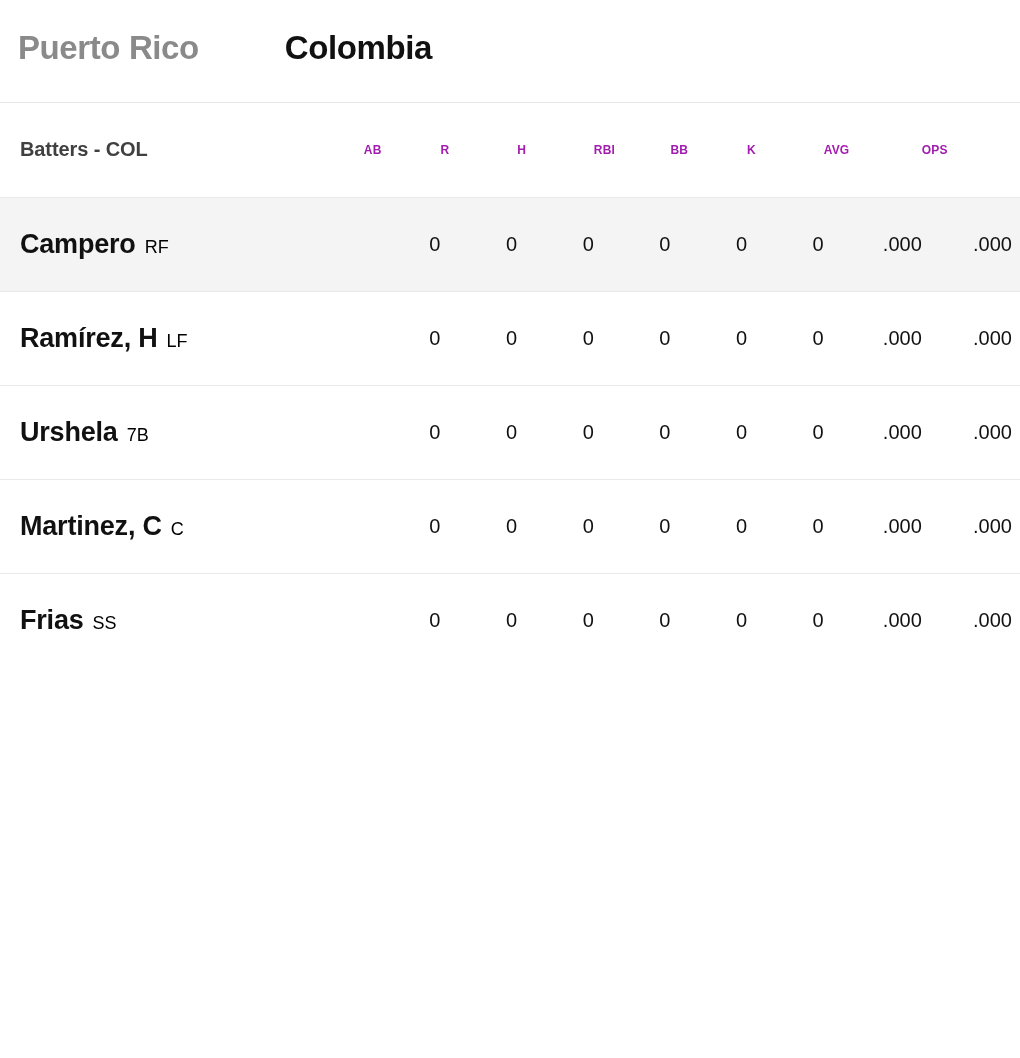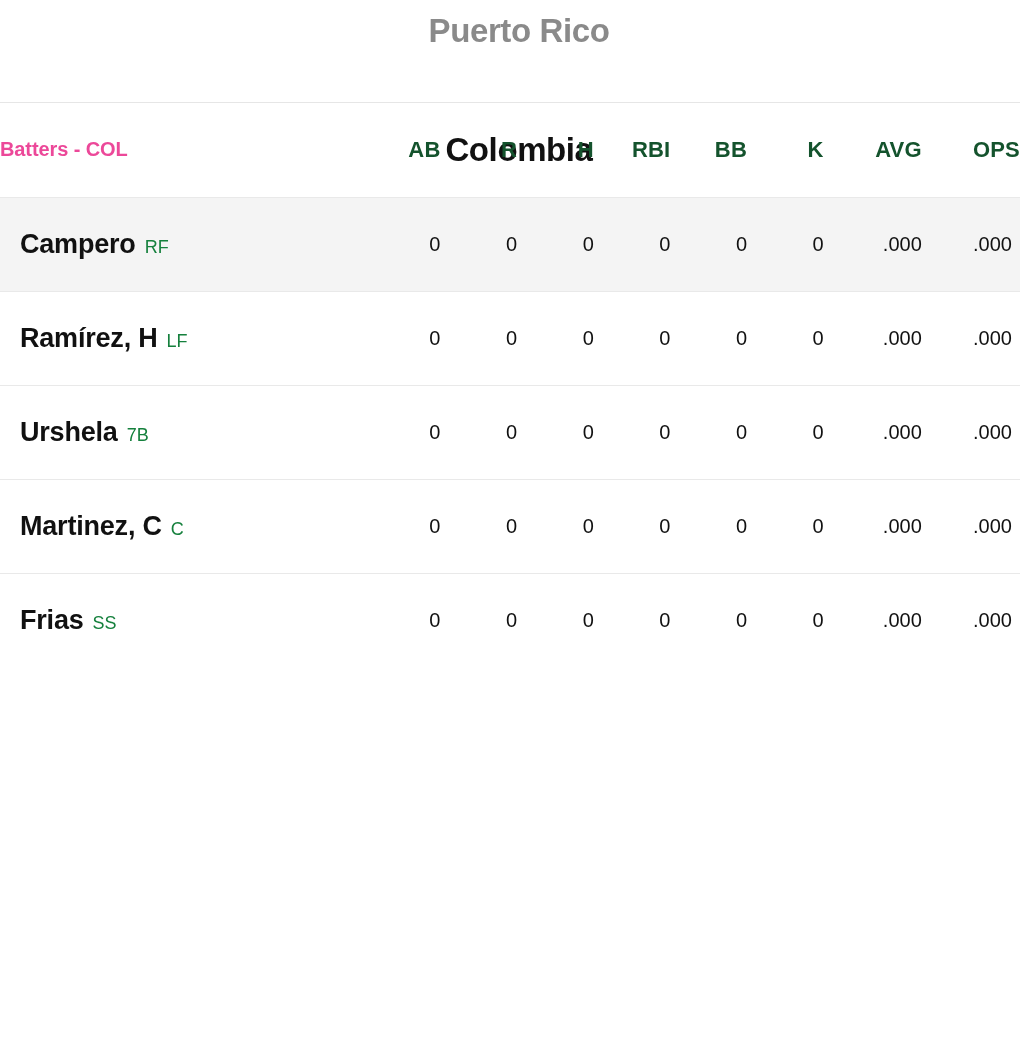--- a/index.html
+++ b/index.html
@@ -21,21 +21,20 @@
   }
 
   
   .team-tabs {
     display: flex;
     align-items: center;
     padding: 14px 0 22px 18px;
     gap: 86px;
     border-bottom: 1px solid #e6e6e6;
     height: 103px;
-    flex-direction: column;
   }
   .team-tab {
     font-size: 33px;
     font-weight: bold;
     letter-spacing: -0.4px;
     line-height: 1;
     cursor: pointer;
     white-space: nowrap;
   }
   .team-tab.inactive { color: #8a8a8a; }
@@ -45,33 +44,34 @@
   .box-table {
     width: 100%;
     border-collapse: collapse;
     table-layout: fixed;
   }
   .box-table col.c-name  { width: 356px; }
   .box-table col.c-stat  { width: 75px; }
   .box-table col.c-wide  { width: 96px; }
 
   .box-table thead th {
-    font-size: 22px;
+    font-size: 12px;
     font-weight: bold;
-    color: #14532d;
+    color: #a21caf;
     padding: 0;
     height: 94px;
     vertical-align: middle;
-    text-align: right;
+    text-align: left;
     letter-spacing: 0.2px;
   }
   .box-table thead th.name-head {
     text-align: left;
-    color: #ec4899;
+    color: #404040;
     font-size: 20px;
+    padding-left: 20px;
     letter-spacing: -0.1px;
   }
   .box-table thead th.pad-right { padding-right: 0; }
 
   .box-table tbody tr {
     height: 94px;
     border-top: 1px solid #e9e9e9;
   }
   .box-table tbody tr.highlight {
     background: #f4f4f4;
@@ -90,21 +90,21 @@
     white-space: nowrap;
   }
   .player-name {
     font-size: 27px;
     font-weight: bold;
     color: #111111;
     letter-spacing: -0.2px;
   }
   .player-pos {
     font-size: 18px;
-    color: #15803d;
+    color: #000000;
     margin-left: 9px;
     font-weight: normal;
   }
 </style>
 </head>
 <body>
 
 <div class="page">
 
   <div class="team-tabs">

